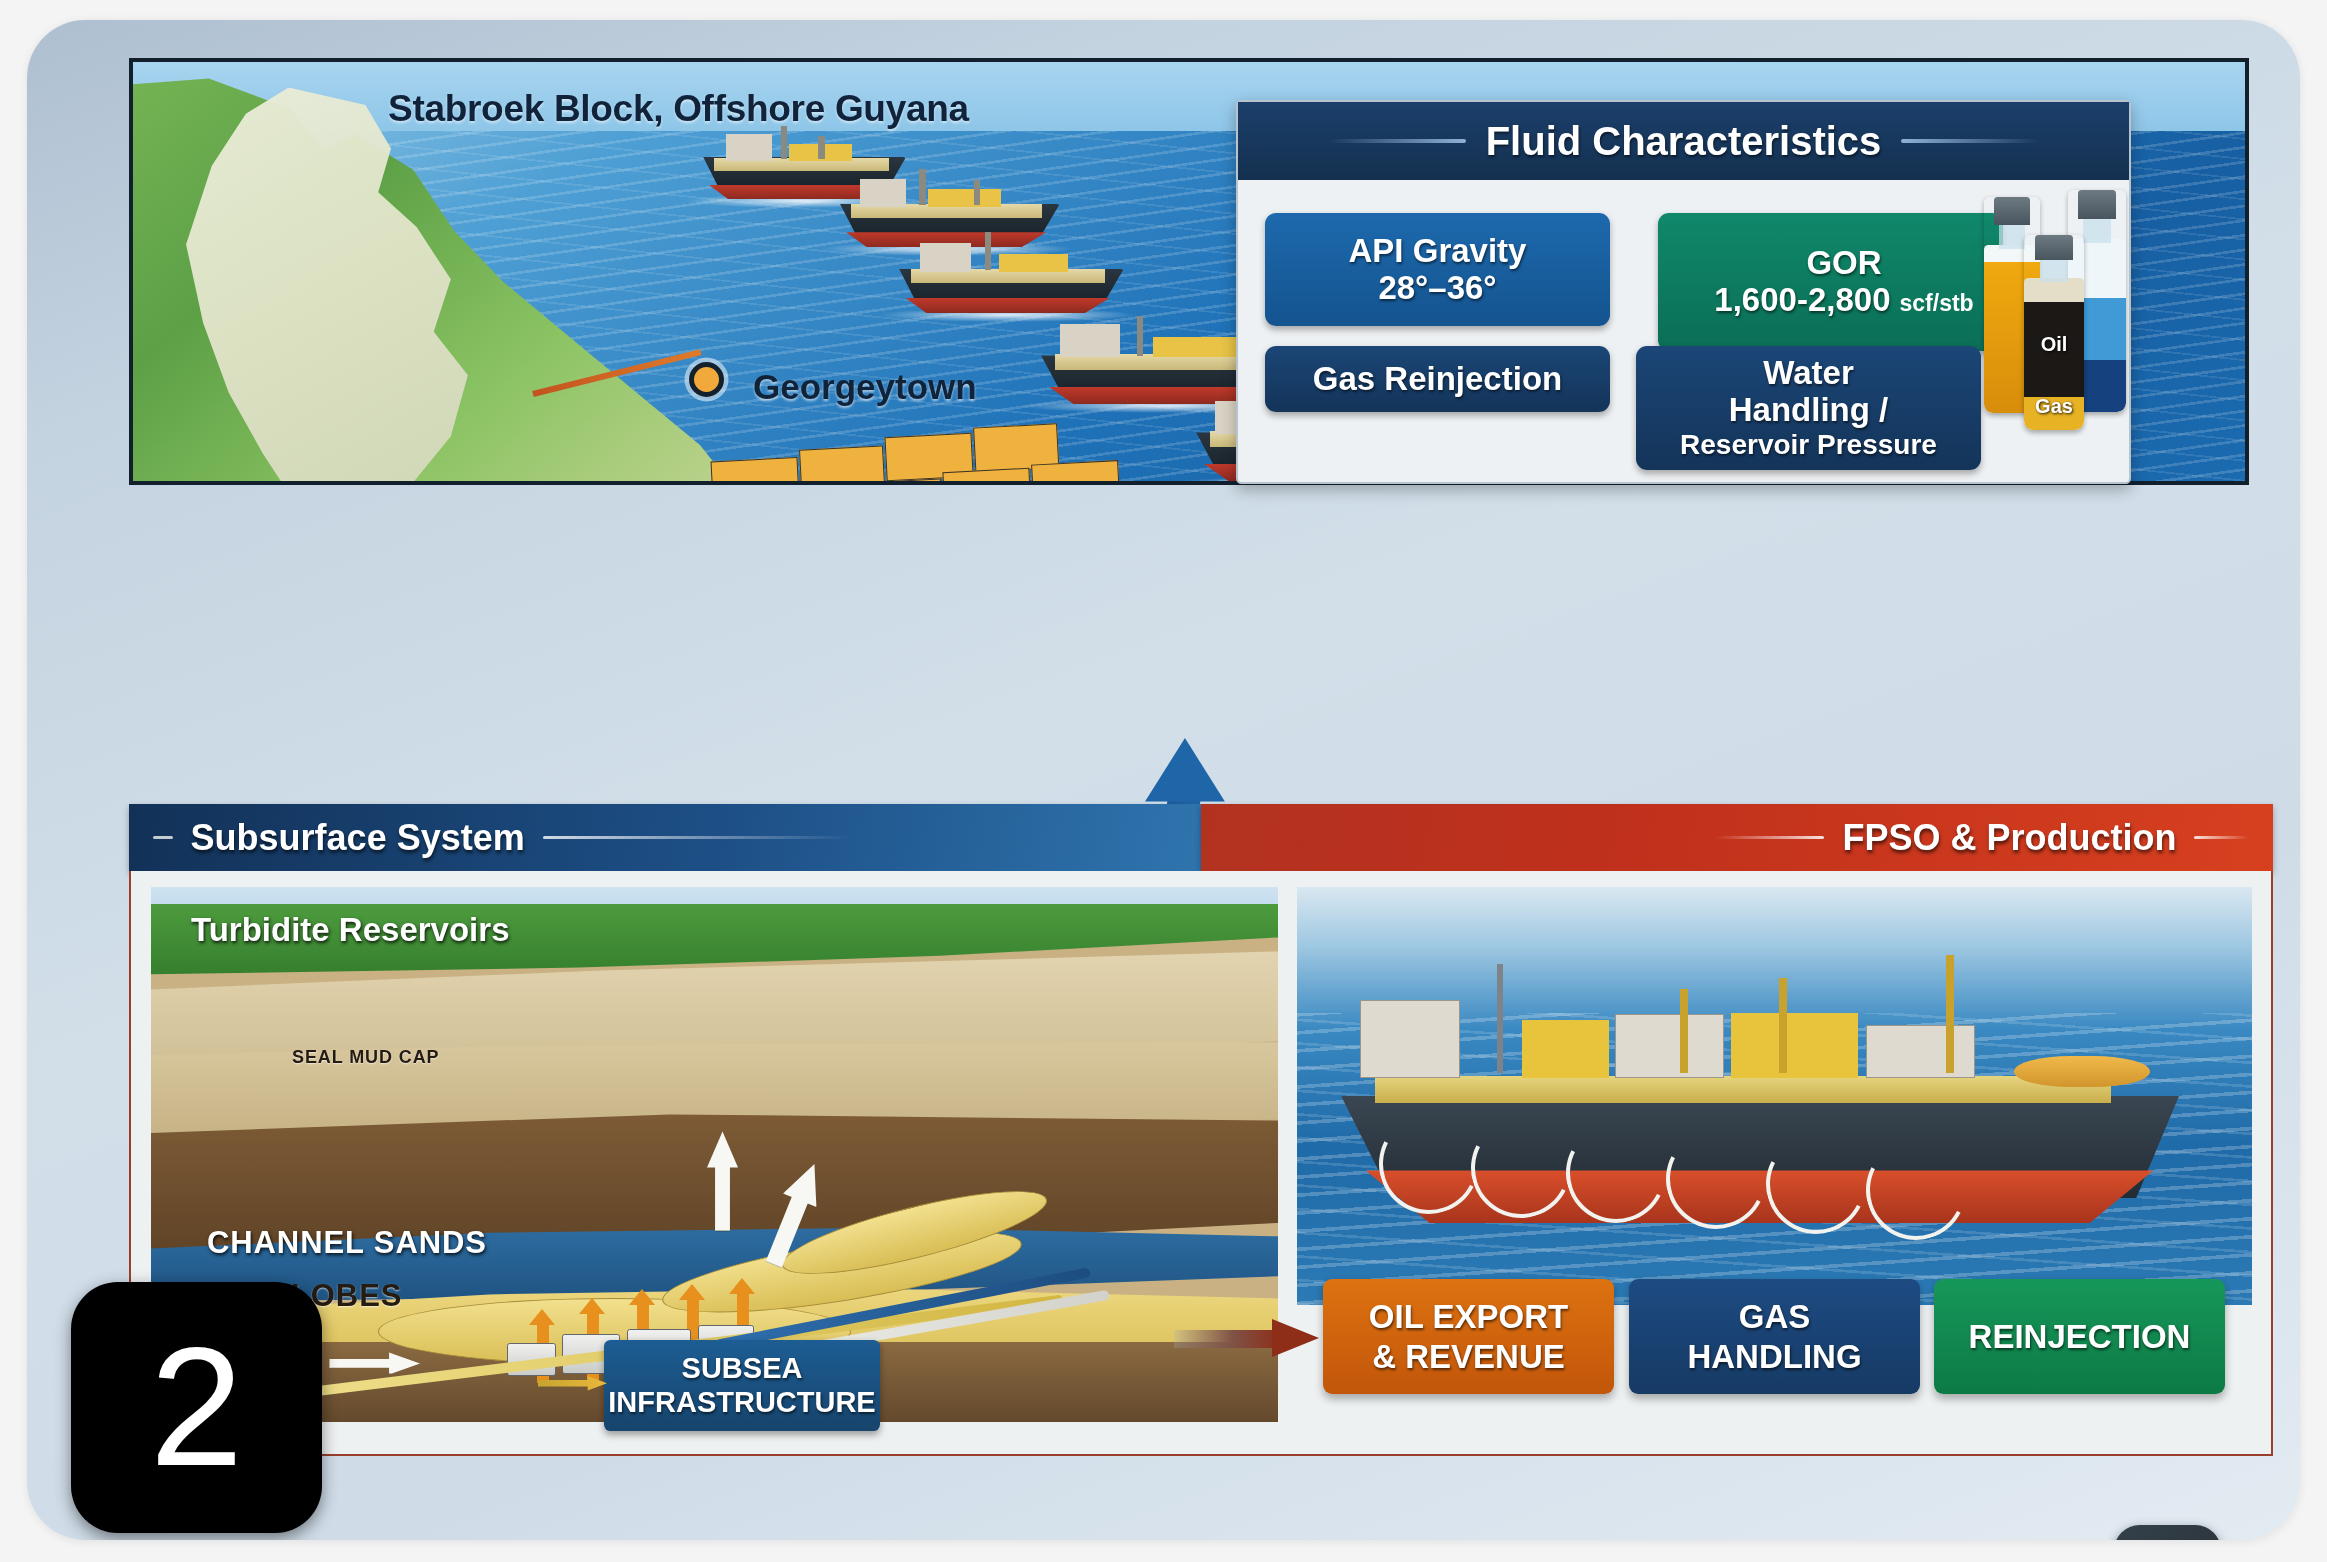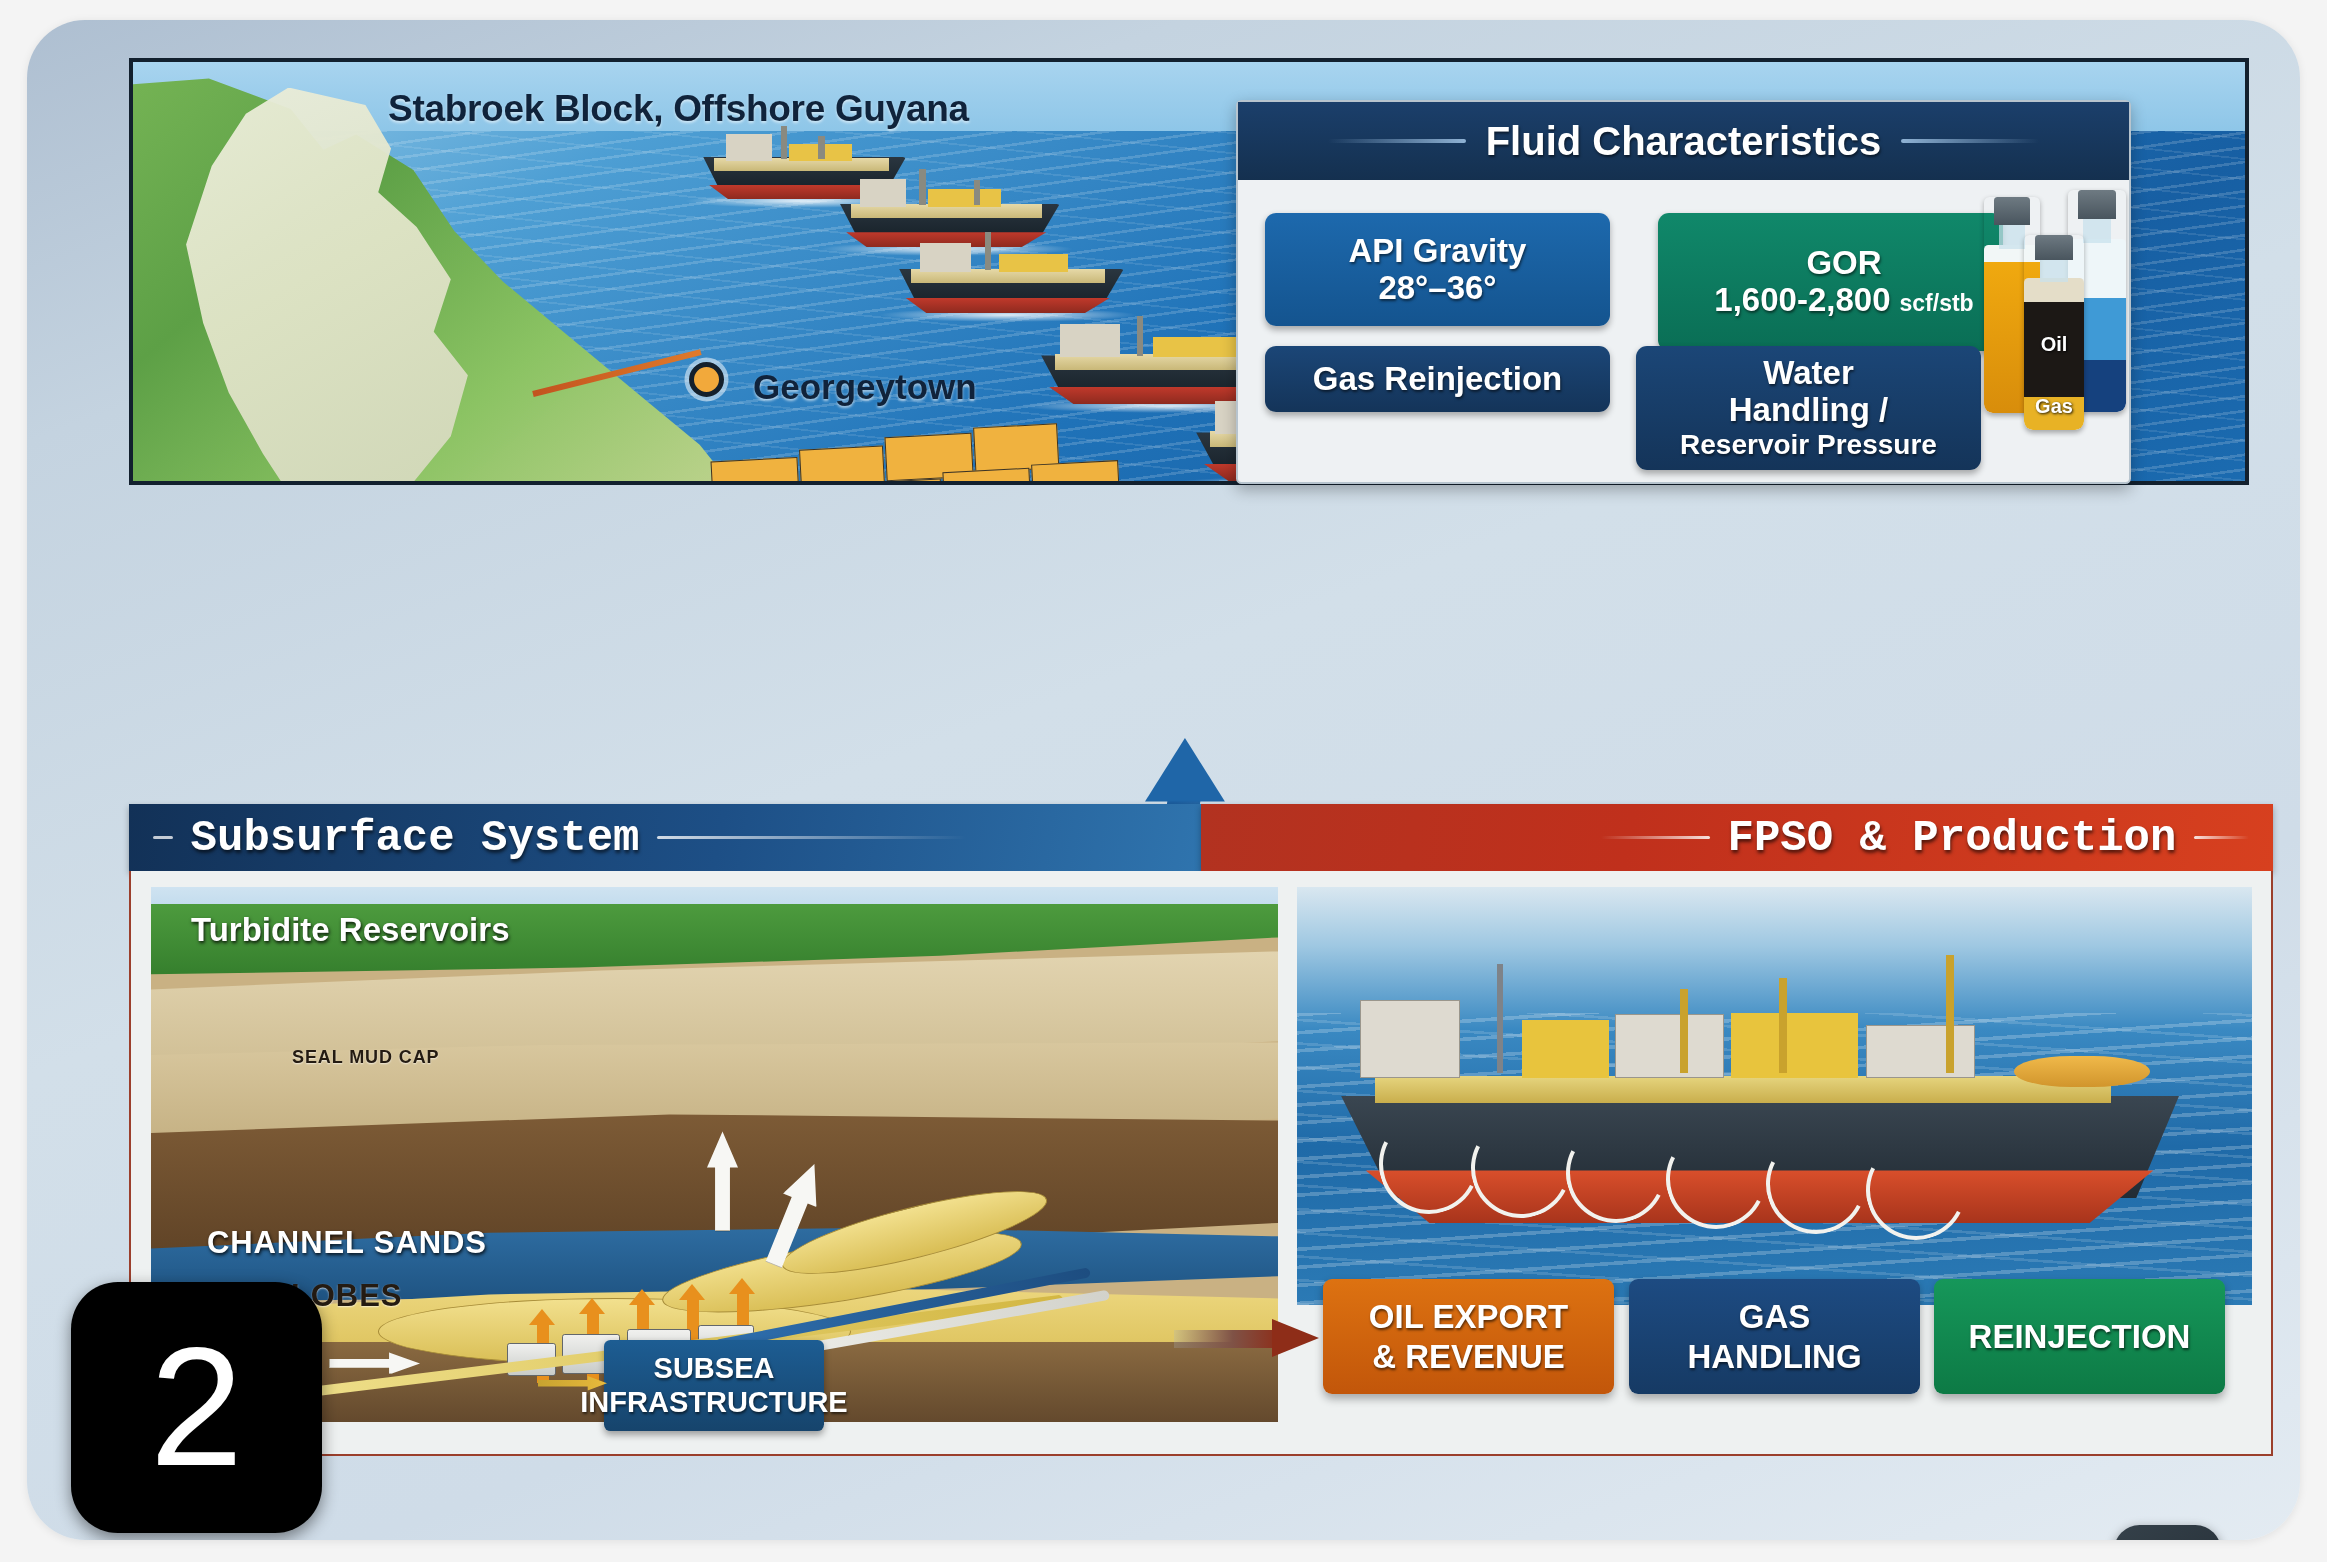--- a/index.html
+++ b/index.html
@@ -205,24 +205,23 @@
   }
   .sec {
     position:relative; flex:1;
     display:flex; align-items:center; gap:18px;
     padding: 0 23.6px;
     box-shadow: 0 2.7px 6.4px rgba(0,0,0,.3);
   }
   #sec-sub   { background: linear-gradient(100deg,#123157 0%, #1d4f86 55%, #2f74ae 100%); justify-content:flex-start; }
   #sec-fpso  { background: linear-gradient(100deg,#b23220 0%, #c0301c 40%, #d7401f 100%); justify-content:flex-end; }
   .sec-title {
-    font-size:44px; font-weight:bold; color:#fff;
+    font-size:36px; font-weight:bold; color:#fff;
     text-shadow: 0.9px 2.7px 3.6px rgba(0,0,0,.6);
     white-space:nowrap;
-    font-family:Liberation Mono, monospace;
   }
   .sec .dash-l { width:20px; height:3.6px; background:rgba(255,255,255,.75); border-radius:1.8px; }
   .sec .dash-r { flex:0 0 auto; width:309px; height:3.6px; border-radius:1.8px; }
   #sec-sub .dash-r  { background: linear-gradient(90deg, rgba(255,255,255,.8), rgba(255,255,255,0)); }
   #sec-fpso .dash-l { width:109px; background: linear-gradient(90deg, rgba(255,255,255,0), rgba(255,255,255,.85)); }
   #sec-fpso .tail   { width:55px; height:3.6px; background: linear-gradient(90deg, rgba(255,255,255,.85), rgba(255,255,255,0)); border-radius:1.8px;}
 
   
   #bottom-panel {
     position:absolute; left:102px; top:851px;
@@ -589,21 +588,21 @@
 
         <span class="geo-lbl w" style="left:40px; top:23.6px; font-size:33px;">Turbidite Reservoirs</span>
         <span class="geo-lbl d" style="left:141px; top:160px; font-size:18px; letter-spacing:0.9px;">SEAL MUD CAP</span>
         <span class="geo-lbl w" style="left:56px; top:338px; font-size:31px; letter-spacing:0.9px;">CHANNEL SANDS</span>
         <span class="geo-lbl d" style="left:140px; top:391px; font-size:31px; letter-spacing:0.9px;">LOBES</span>
         <span class="geo-lbl w" style="left:65px; top:456px; font-size:27px;">Rock</span>
         <span class="geo-lbl w" style="left:42px; top:493px; font-size:27px;">athways</span>
         <div class="white-arrow" style="left:178px; top:465px; width:91px; height:22px; clip-path:polygon(0 30%,66% 30%,66% 0,100% 50%,66% 100%,66% 70%,0 70%);"></div>
       </div>
 
-      <div class="tag-box" style="left:473px; top:469px; width:220px; height:91px; flex-direction:column; font-size:29px;">
+      <div class="tag-box" style="left:473px; top:469px; width:276px; height:91px; flex-direction:column; font-size:29px;">
         <span>SUBSEA</span>
         <span>INFRASTRUCTURE</span>
       </div>
       <div style="position:absolute; left:407px; top:505px; width:69px; height:14.5px;
                   background:linear-gradient(90deg,#c7a330,#e8b93c);
                   clip-path:polygon(0 28%,72% 28%,72% 0,100% 50%,72% 100%,72% 72%,0 72%);"></div>
 
       <div id="fpso-scene">
         <div class="waves"></div>
         <div id="big-ship">

